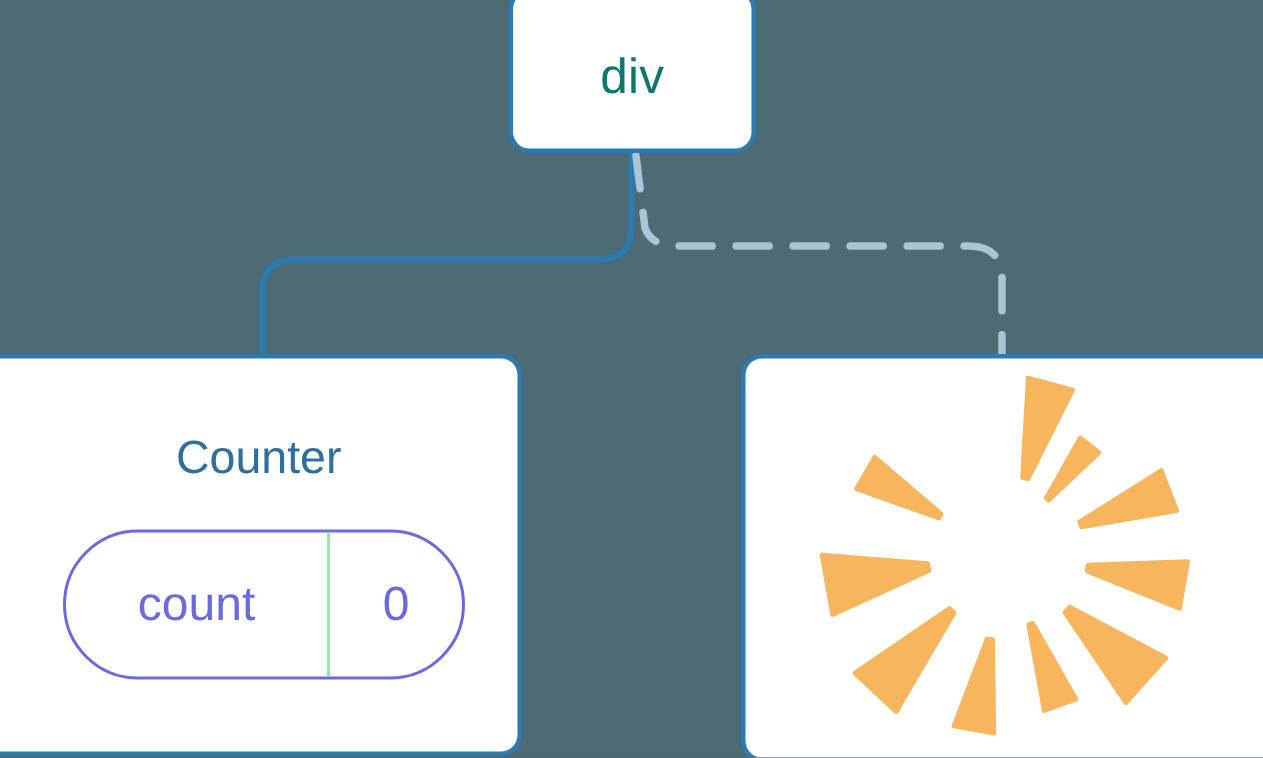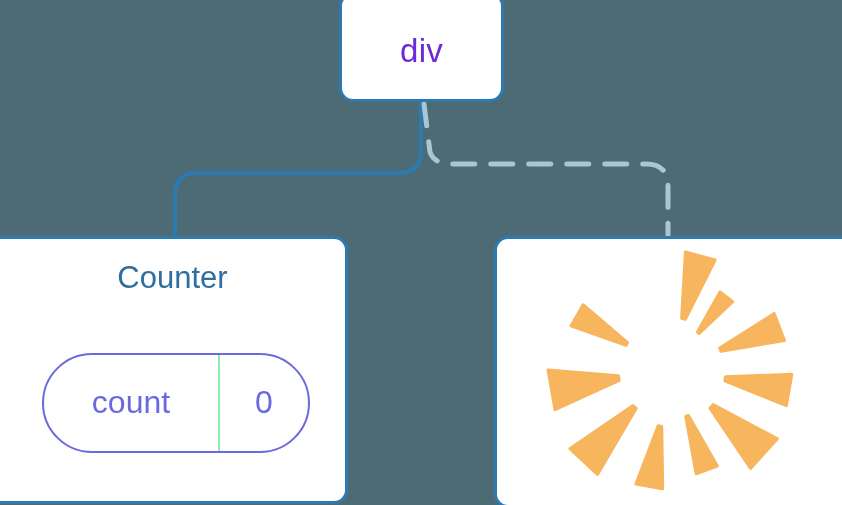--- a/index.html
+++ b/index.html
@@ -47,40 +47,40 @@
   
   #node-div {
     left: 339px;
     top: -8px;
     width: 165px;
     height: 110px;
     justify-content: center;
   }
   #node-div .node-title {
     font-size: 33px;
-    color: #6d28d9;
+    color: #0f766e;
     letter-spacing: 0.2px;
     line-height: 1;
     padding-top: 6px;
   }
 
   
   #node-counter {
     left: 0px;
     top: 236px;
     width: 348px;
     height: 268px;
     border-left: none;
     border-top-left-radius: 0;
     border-bottom-left-radius: 0;
   }
   #node-counter .node-title {
     font-size: 31px;
     color: #2e6f9e;
-    margin-top: 23px;
+    margin-top: 50px;
     line-height: 1;
   }
 
   
   #node-burst {
     left: 494px;
     top: 236px;
     width: 352px;
     height: 272px;
     border-right: none;

